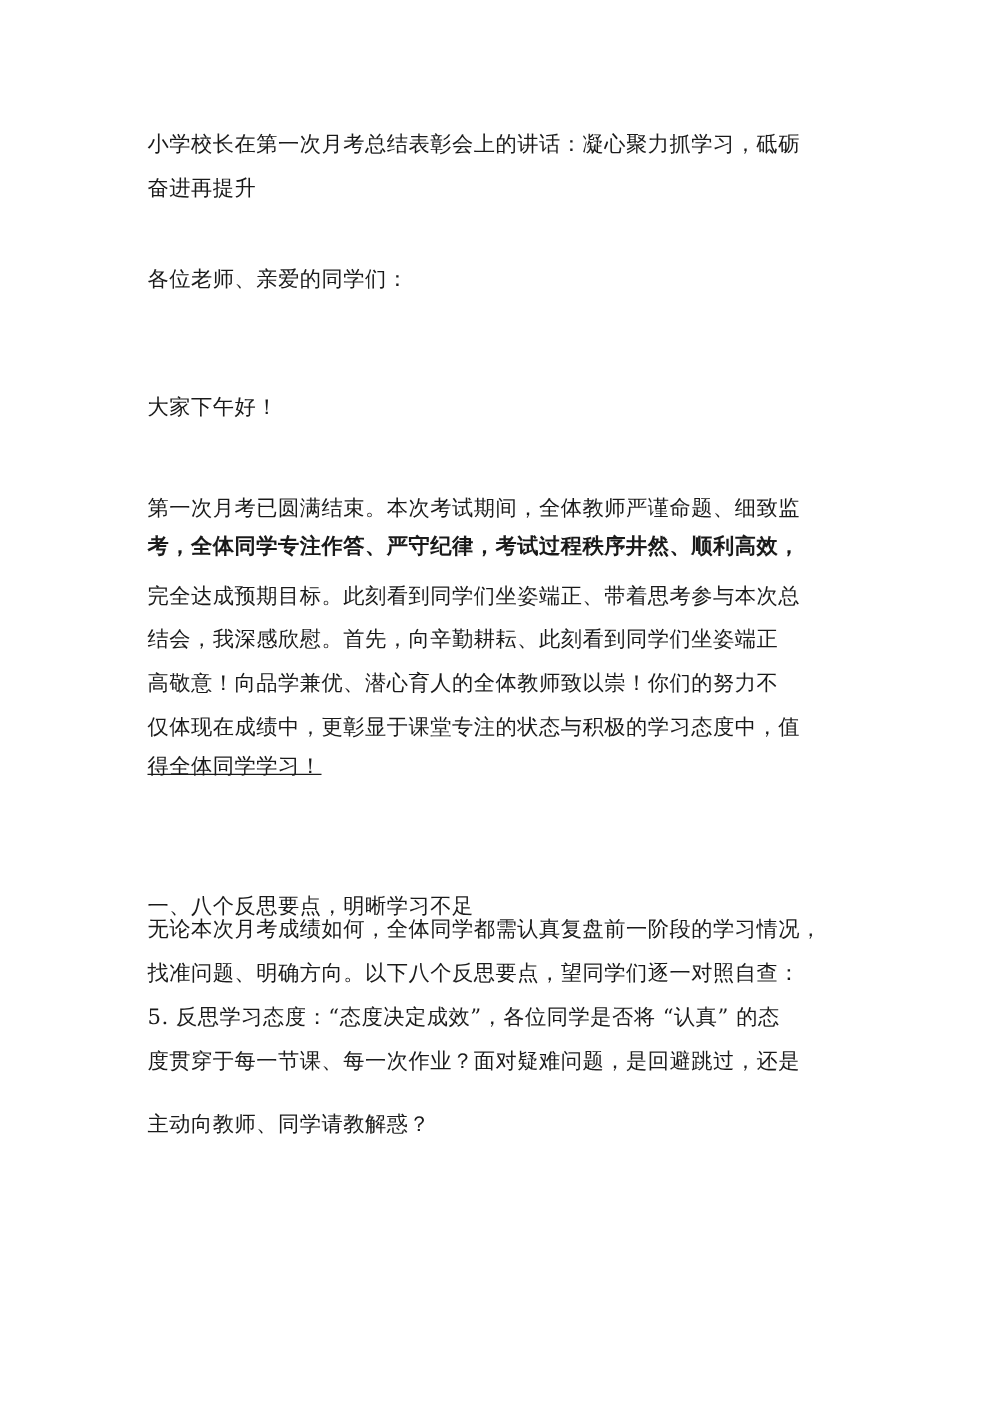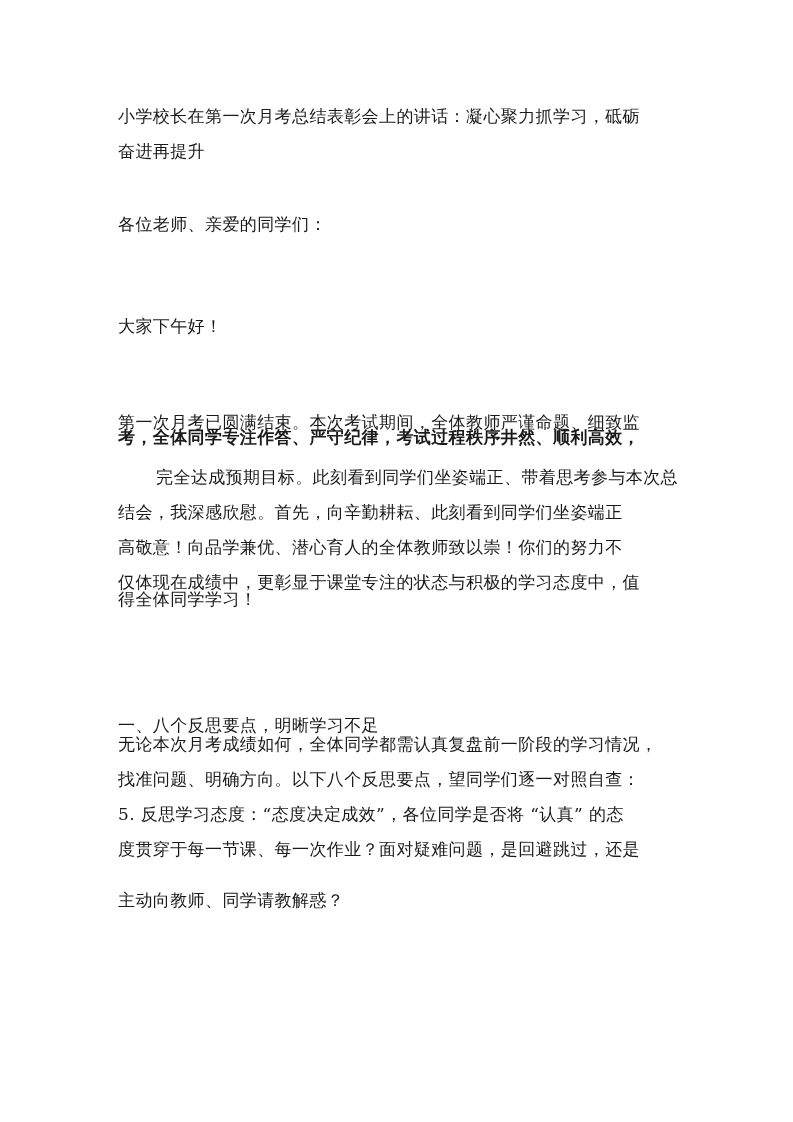--- a/index.html
+++ b/index.html
@@ -45,27 +45,27 @@
   <div class="block" style="top:99px;">
     <div class="line" style="top:0px;">小学校长在第一次月考总结表彰会上的讲话：凝心聚力抓学习，砥砺</div>
     <div class="line" style="top:35px;">奋进再提升</div>
   </div>
 
   <div class="line" style="top:207px;">各位老师、亲爱的同学们：</div>
 
   <div class="line" style="top:309px;">大家下午好！</div>
 
   <div class="block" style="top:390px;">
-    <div class="line" style="top:0px;margin-top:15px;">第一次月考已圆满结束。本次考试期间，全体教师严谨命题、细致监</div>
+    <div class="line" style="top:0px;">第一次月考已圆满结束。本次考试期间，全体教师严谨命题、细致监</div>
     <div class="line" style="top:30px;font-weight:bold;">考，全体同学专注作答、严守纪律，考试过程秩序井然、顺利高效，</div>
-    <div class="line" style="top:70px;text-align:right;">完全达成预期目标。此刻看到同学们坐姿端正、带着思考参与本次总</div>
+    <div class="line" style="top:70px;">完全达成预期目标。此刻看到同学们坐姿端正、带着思考参与本次总</div>
     <div class="line" style="top:105px;">结会，我深感欣慰。首先，向辛勤耕耘、此刻看到同学们坐姿端正</div>
     <div class="line" style="top:140px;">高敬意！向品学兼优、潜心育人的全体教师致以崇！你们的努力不</div>
     <div class="line" style="top:175px;">仅体现在成绩中，更彰显于课堂专注的状态与积极的学习态度中，值</div>
-    <div class="line" style="top:192px;">得全体同学学习！</div>
+    <div class="line" style="top:206px;text-decoration:underline;">得全体同学学习！</div>
   </div>
 
   <div class="line" style="top:708px;">一、八个反思要点，明晰学习不足</div>
 
   <div class="block" style="top:727px;">
     <div class="line" style="top:0px;">无论本次月考成绩如何，全体同学都需认真复盘前一阶段的学习情况，</div>
     <div class="line" style="top:35px;">找准问题、明确方向。以下八个反思要点，望同学们逐一对照自查：</div>
     <div class="line" style="top:70px;">5. 反思学习态度：“态度决定成效”，各位同学是否将 “认真” 的态</div>
     <div class="line" style="top:105px;">度贯穿于每一节课、每一次作业？面对疑难问题，是回避跳过，还是</div>
     <div class="line" style="top:140px;margin-top:16px;">主动向教师、同学请教解惑？</div>

